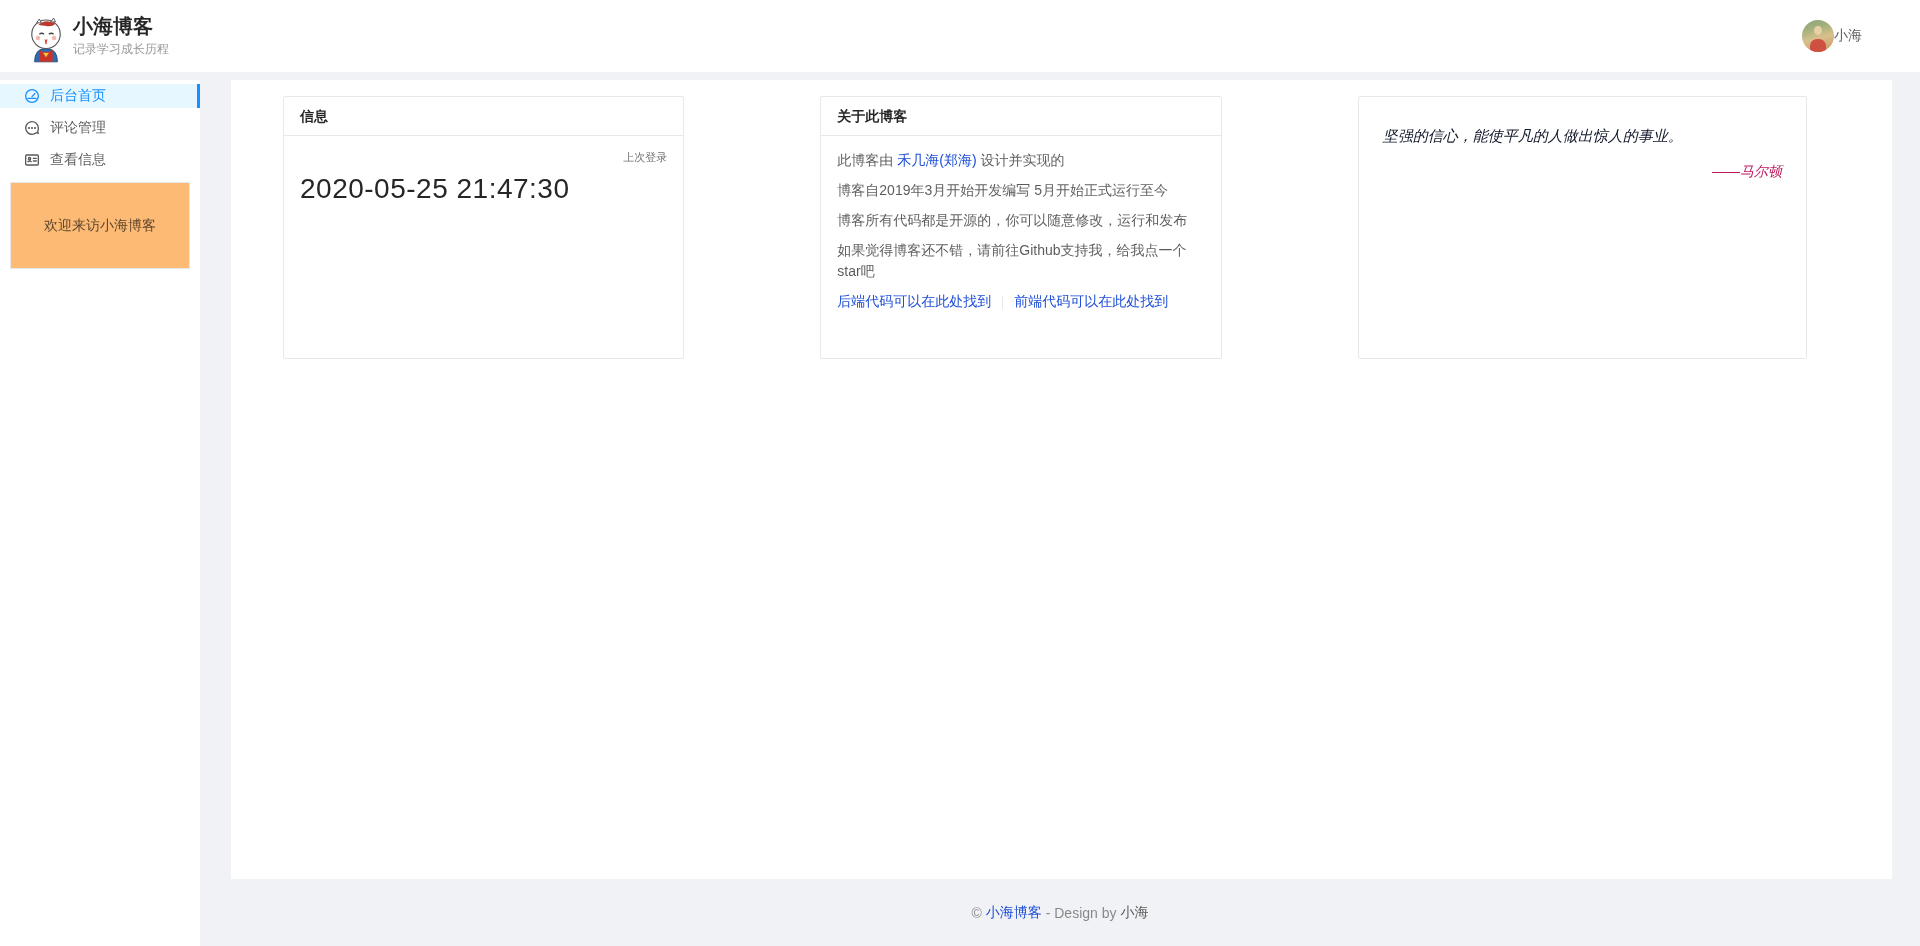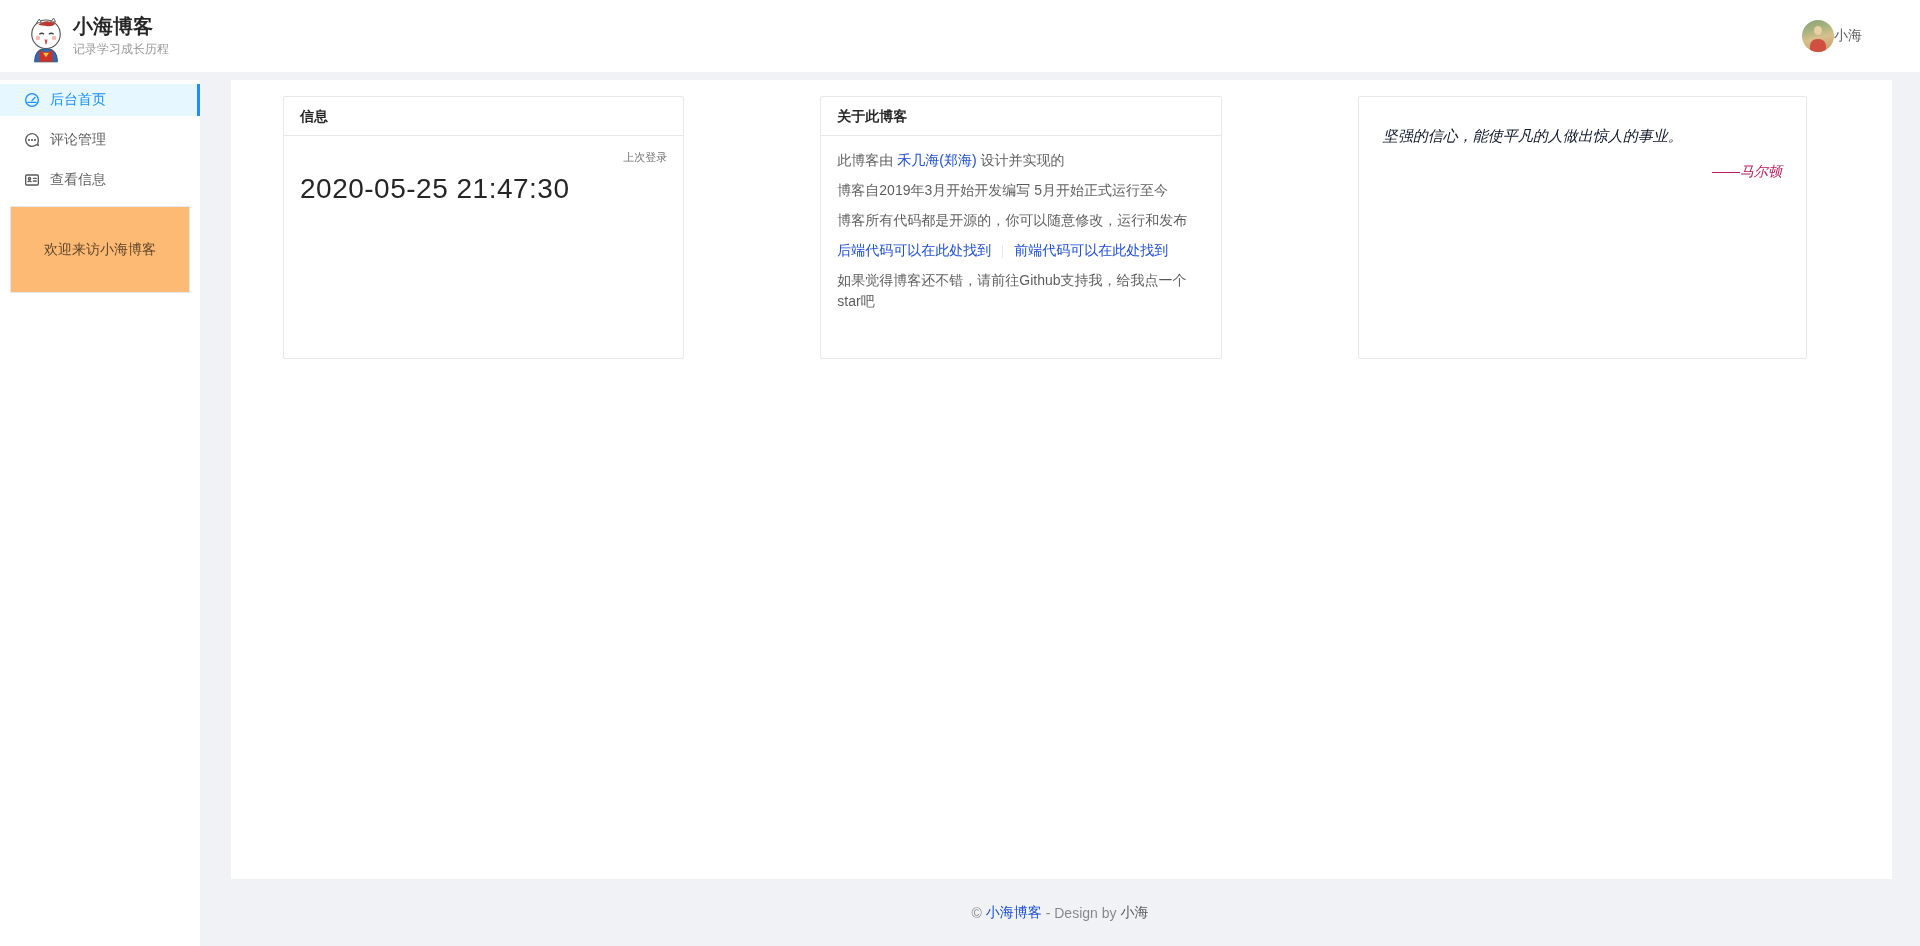--- a/index.html
+++ b/index.html
@@ -53,21 +53,21 @@
   
   .layout { display: flex; height: 874px; }
   .sidebar {
     width: 200px;
     flex: 0 0 200px;
     background: #ffffff;
     margin-top: 8px;
   }
   .menu { padding-top: 4px; }
   .menu-item {
-    height: 32px;
+    height: 24px;
     display: flex;
     align-items: center;
     padding-left: 24px;
     margin-bottom: 8px;
     font-size: 14px;
     color: rgba(0,0,0,0.65);
     cursor: pointer;
     position: relative;
   }
   .menu-item .mi-icon { width: 16px; height: 16px; margin-right: 10px; flex: 0 0 auto; }
@@ -241,22 +241,22 @@
             <div class="last-login-value">2020-05-25 21:47:30</div>
           </div>
         </div>
 
         <div class="card">
           <div class="card-head">关于此博客</div>
           <div class="card-body about-body">
             <p><span>此博客由 </span><a class="link">禾几海(郑海)</a><span> 设计并实现的</span></p>
             <p>博客自2019年3月开始开发编写 5月开始正式运行至今</p>
             <p>博客所有代码都是开源的，你可以随意修改，运行和发布</p>
+            <p>如果觉得博客还不错，请前往Github支持我，给我点一个star吧</p>
             <p><a class="link">后端代码可以在此处找到</a><span class="v-divider"></span><a class="link">前端代码可以在此处找到</a></p>
-            <p>如果觉得博客还不错，请前往Github支持我，给我点一个star吧</p>
           </div>
         </div>
 
         <div class="card quote-card">
           <div class="quote-text">坚强的信心，能使平凡的人做出惊人的事业。</div>
           <div class="quote-author">——马尔顿</div>
         </div>
 
       </div>
     </div>

